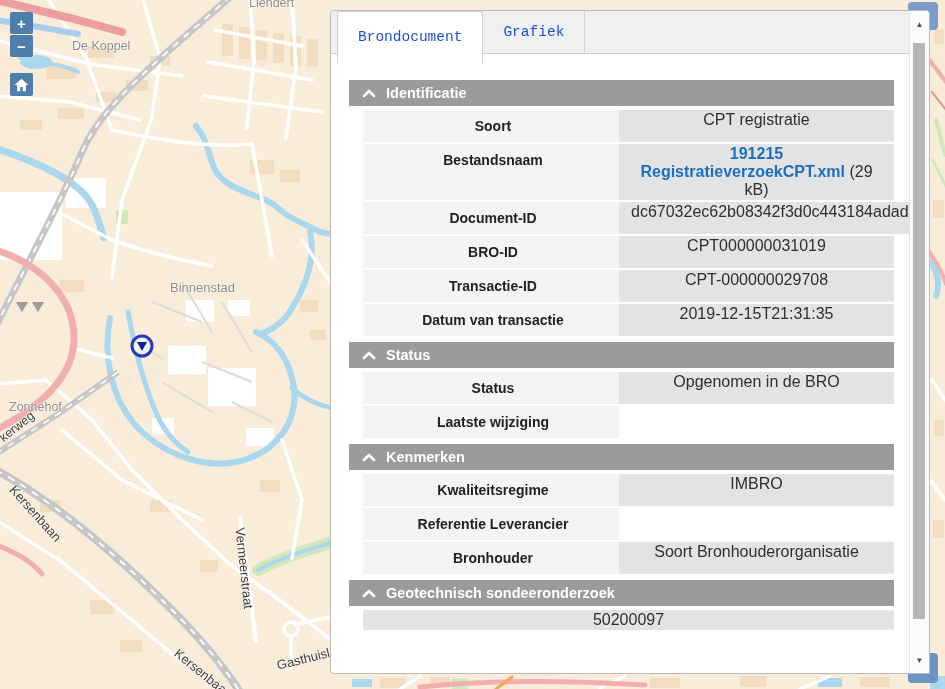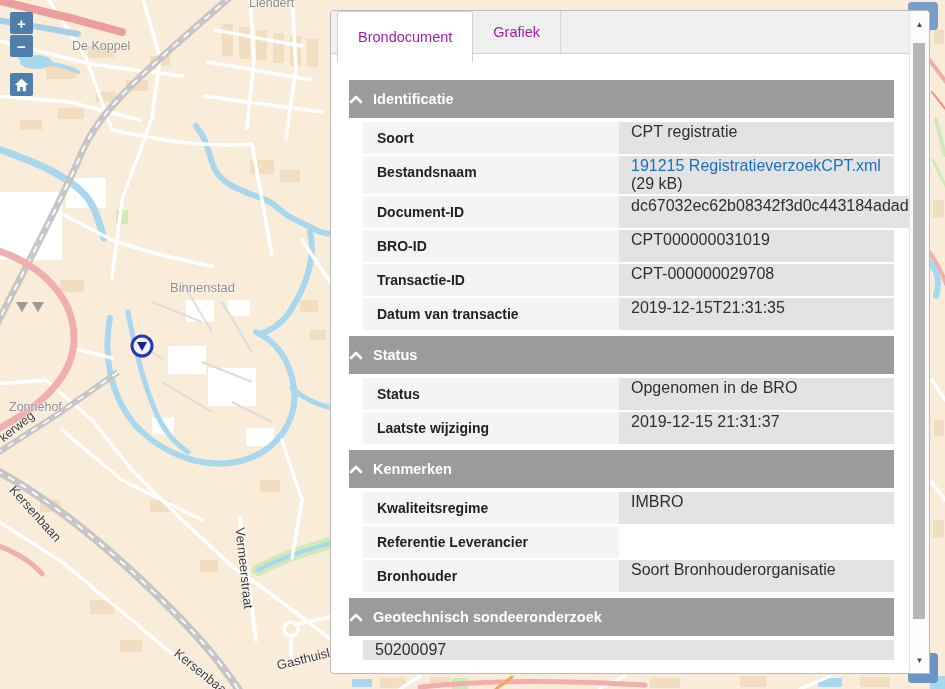--- a/index.html
+++ b/index.html
@@ -26,36 +26,36 @@
   .corner-top{position:absolute;left:908px;top:2px;width:30px;height:28px;background:#7b9dc9;
               border-radius:4px;z-index:1;}
   .corner-bottom{position:absolute;left:908px;top:653px;width:30px;height:30px;background:#6d94c3;
               border-radius:4px;z-index:1;}
 
   
   .panel{position:absolute;left:330px;top:10px;width:600px;height:664px;background:#fff;
          border:1px solid #b9b9b9;border-radius:4px 4px 0 4px;box-sizing:border-box;z-index:5;}
   .tabstrip{position:relative;height:42px;background:#f0f0f0;border-bottom:1px solid #cfcfcf;
             border-radius:4px 4px 0 0;display:flex;padding-left:6px;}
-  .tab{display:flex;align-items:center;padding:0 20px;font-size:14.5px;color:#a21caf;
-       cursor:pointer;box-sizing:border-box;}
+  .tab{display:flex;align-items:center;padding:0 20px;font-size:14.5px;color:#1d4ed8;
+       cursor:pointer;box-sizing:border-box;font-family:Liberation Mono, monospace;}
   .tab.active{background:#fff;border:1px solid #cfcfcf;border-bottom:none;height:51px;
               border-radius:3px 3px 0 0;position:relative;z-index:2;}
   .tab.inactive{border-right:1px solid #d6d6d6;height:42px;}
   .content{padding:26px 35px 0 18px;}
   .sec{margin-bottom:6px;}
-  .sec-h{height:38px;background:#9b9b9b;color:#fff;font-weight:bold;font-size:14.5px;
-         display:flex;align-items:center;gap:10px;margin-bottom:4px;cursor:pointer;}
+  .sec-h{height:26px;background:#9b9b9b;color:#fff;font-weight:bold;font-size:14.5px;
+         display:flex;align-items:center;gap:10px;padding-left:13px;margin-bottom:4px;cursor:pointer;}
   .sec-h svg{flex:0 0 auto;}
   .rows{margin-left:14px;}
-  .row{display:flex;margin-bottom:2px;}
+  .row{display:flex;margin-bottom:2px;text-align:center;}
   .row .lbl{flex:0 0 256px;box-sizing:border-box;background:#f4f4f4;font-weight:bold;
             padding:7px 10px 7px 14px;font-size:14px;color:#222;line-height:18px;}
   .row .val{flex:1;background:#e3e3e3;padding:1px 12px;font-size:16px;color:#2f2f2f;line-height:18px;}
-  .row .val a{color:#1b6ec2;text-decoration:none;cursor:pointer;}
+  .row .val a{color:#1b6ec2;text-decoration:none;cursor:pointer;font-weight:bold;}
 
   
   .vscroll{position:absolute;top:0;right:0;width:19px;height:662px;background:#fcfcfc;
            border-left:1px solid #e2e2e2;border-radius:3px;z-index:6;}
   .sb-btn{position:absolute;left:0;width:19px;height:22px;display:flex;align-items:center;
           justify-content:center;font-size:8px;color:#4a4a4a;cursor:pointer;}
   .sb-up{top:2px;}
   .sb-down{bottom:2px;}
   .sb-thumb{position:absolute;left:3px;top:32px;width:12px;height:576px;background:#b6b6b6;cursor:pointer;}
 </style>
@@ -286,21 +286,20 @@
           </svg>
           <span>Status</span>
         </div>
         <div class="rows">
           <div class="row">
             <div class="lbl">Status</div>
             <div class="val">Opgenomen in de BRO</div>
           </div>
           <div class="row">
             <div class="lbl">Laatste wijziging</div>
-            <div class="val">2019-12-15 21:31:37</div>
           </div>
         </div>
       </div>
 
       <div class="sec">
         <div class="sec-h">
           <svg width="14" height="10" viewBox="0 0 14 10">
             <polyline points="2,8 7,3 12,8" fill="none" stroke="#ffffff" stroke-width="2.6" stroke-linecap="round" stroke-linejoin="round"></polyline>
           </svg>
           <span>Kenmerken</span>

